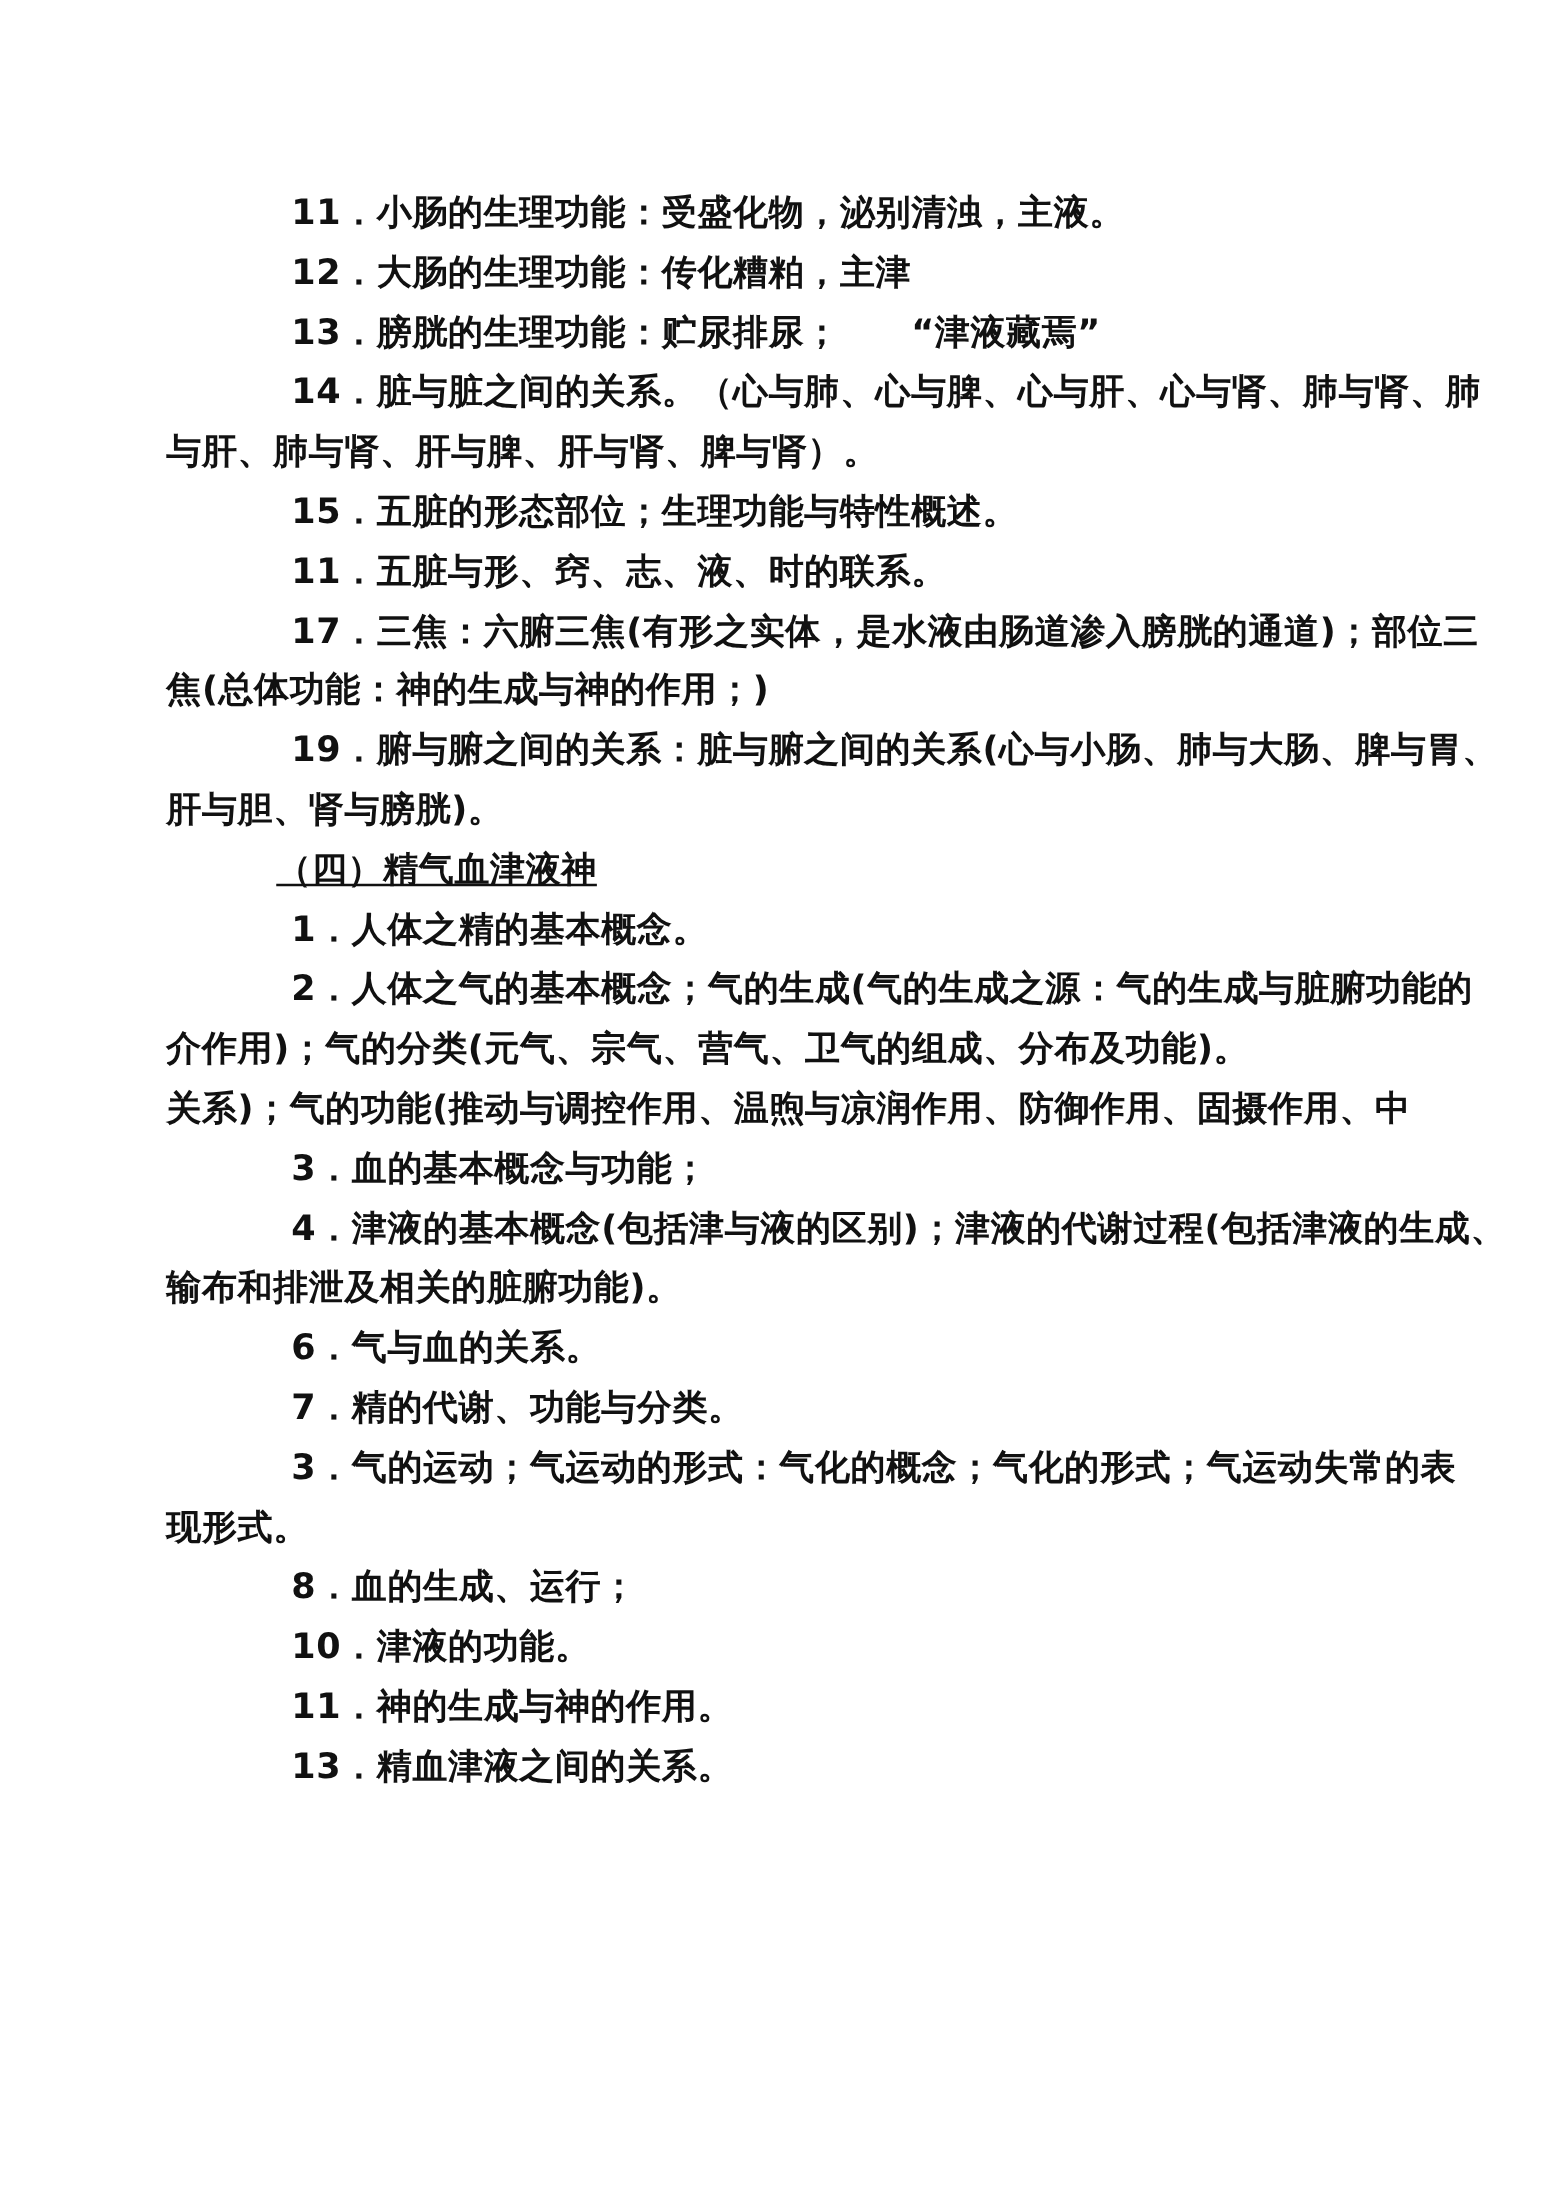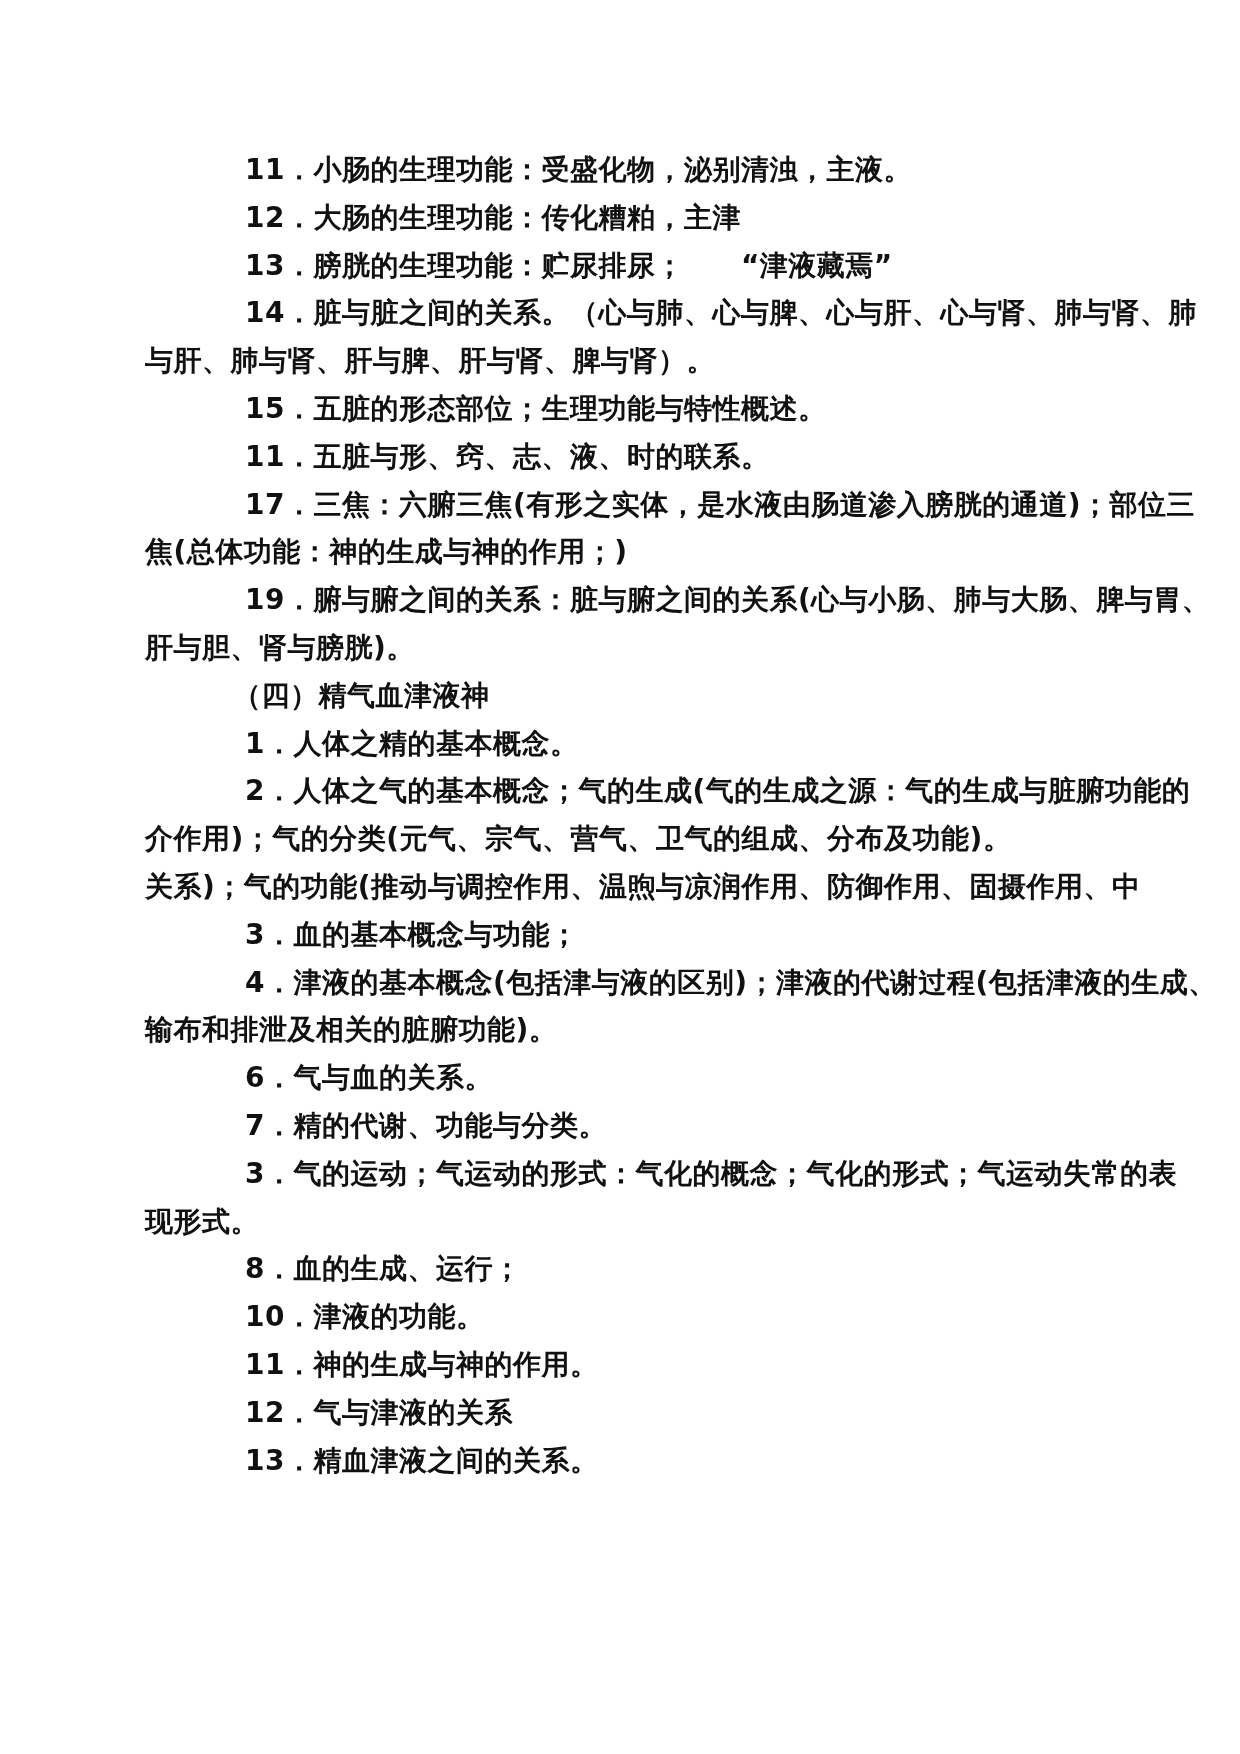--- a/index.html
+++ b/index.html
@@ -22,24 +22,23 @@
     width: 990px;
   }
   .line {
     height: 47.8px;
     line-height: 47.8px;
     font-size: 28px;
     font-weight: bold;
     color: #111111;
     white-space: nowrap;
     letter-spacing: 0.5px;
-    margin-left: 12px;
   }
   .line.item-first { padding-left: 100px; }
-  .line.heading    { padding-left: 88px;  }
+  .line.heading    { padding-left: 88px; text-decoration: underline;  }
   .line.item-cont  { padding-left: 0; }
 </style>
 </head>
 <body>
 
 <div class="page">
   <div class="content">
       <div class="line item-first">11．小肠的生理功能：受盛化物，泌别清浊，主液。</div>
       <div class="line item-first">12．大肠的生理功能：传化糟粕，主津</div>
       <div class="line item-first">13．膀胱的生理功能：贮尿排尿；　　“津液藏焉”</div>
@@ -59,16 +58,15 @@
       <div class="line item-first">3．血的基本概念与功能；</div>
       <div class="line item-first">4．津液的基本概念(包括津与液的区别)；津液的代谢过程(包括津液的生成、</div>
       <div class="line item-cont">输布和排泄及相关的脏腑功能)。</div>
       <div class="line item-first">6．气与血的关系。</div>
       <div class="line item-first">7．精的代谢、功能与分类。</div>
       <div class="line item-first">3．气的运动；气运动的形式：气化的概念；气化的形式；气运动失常的表</div>
       <div class="line item-cont">现形式。</div>
       <div class="line item-first">8．血的生成、运行；</div>
       <div class="line item-first">10．津液的功能。</div>
       <div class="line item-first">11．神的生成与神的作用。</div>
-      <div class="line item-first">12．气与津液的关系</div>
       <div class="line item-first">13．精血津液之间的关系。</div>
     </div>
 </div>
 
 </body></html>

